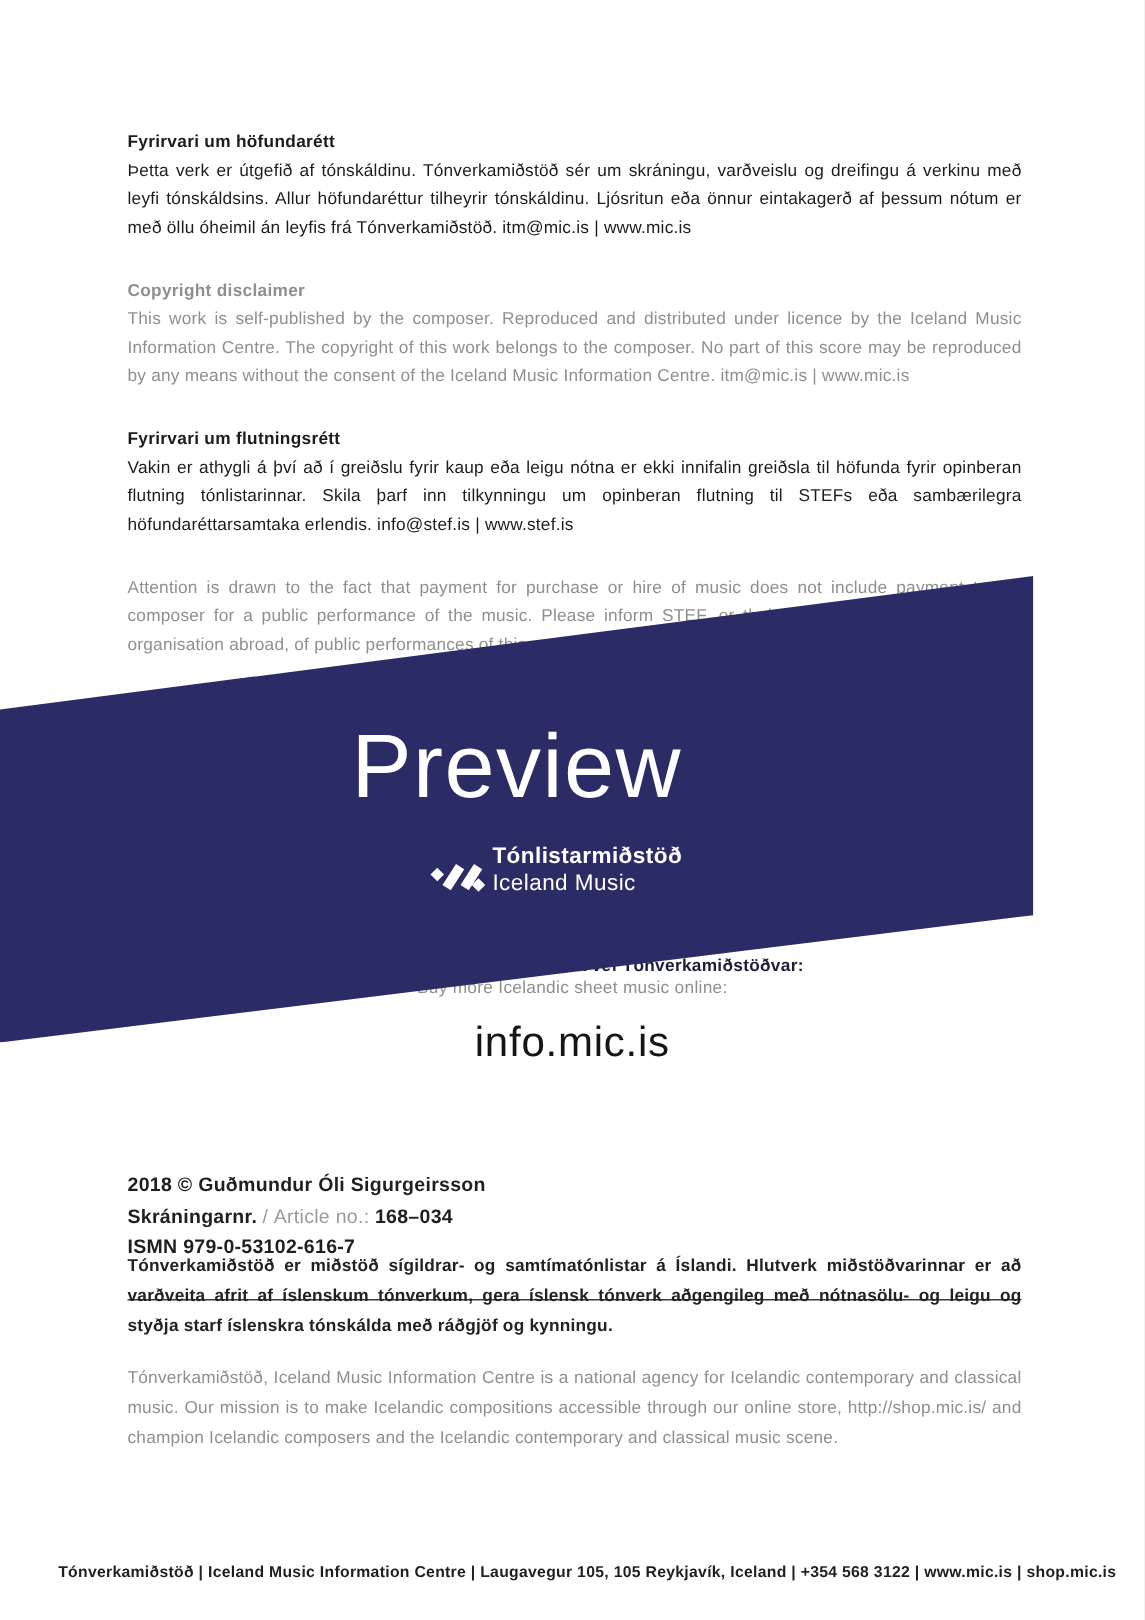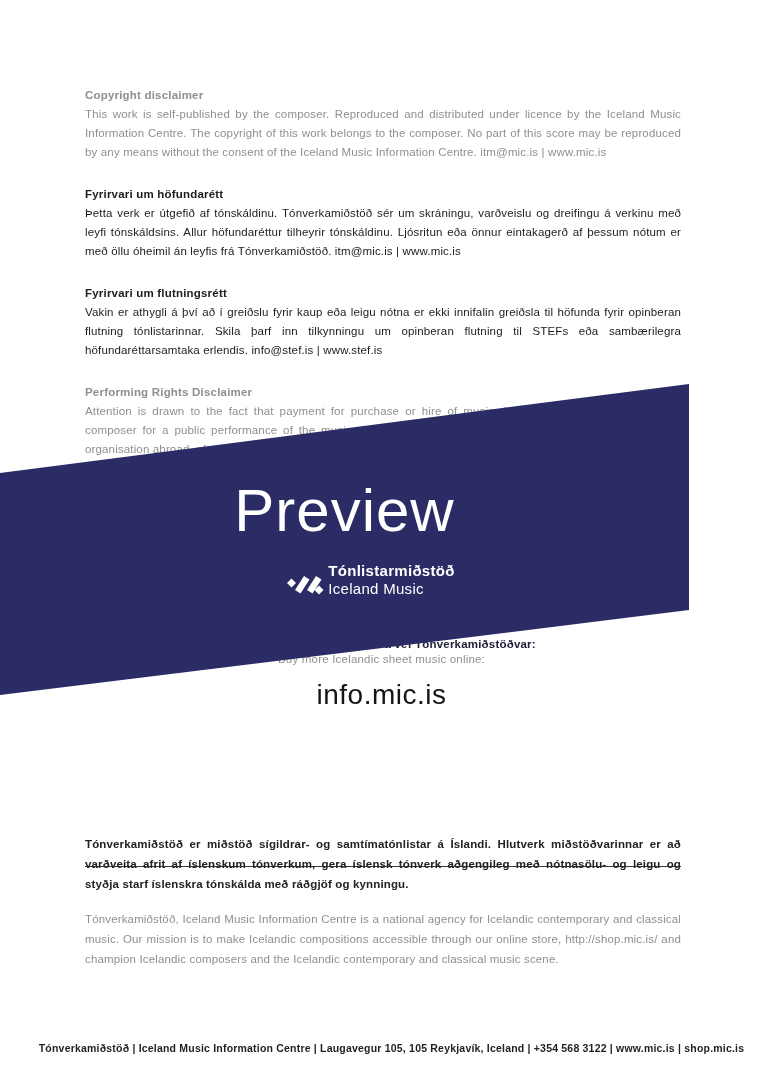--- a/index.html
+++ b/index.html
@@ -51,34 +51,33 @@
     position:absolute;left:0;right:0;top:1042px;text-align:center;
     font-size:10.5px;font-weight:700;color:#1f1f1f;letter-spacing:.2px;margin-left:20px;
   }
 </style>
 </head>
 <body>
 
 <div class="page">
 
   <div class="disclaimers">
+    <div class="disc-block dark">
+      <div class="disc-heading">Fyrirvari um höfundarétt</div>
+      <div class="disc-body">Þetta verk er útgefið af tónskáldinu. Tónverkamiðstöð sér um skráningu, varðveislu og dreifingu á verkinu með leyfi tónskáldsins. Allur höfundaréttur tilheyrir tónskáldinu. Ljósritun eða önnur eintakagerð af þessum nótum er með öllu óheimil án leyfis frá Tónverkamiðstöð.  itm@mic.is  | www.mic.is</div>
+    </div>
     <div class="disc-block gray">
       <div class="disc-heading">Copyright disclaimer</div>
       <div class="disc-body">This work is self-published by the composer. Reproduced and distributed under licence by the Iceland Music Information Centre. The copyright of this work belongs to the composer. No part of this score may be reproduced by any means without the consent of the Iceland Music Information Centre.  itm@mic.is  | www.mic.is</div>
-    </div>
-    <div class="disc-block dark">
-      <div class="disc-heading">Fyrirvari um höfundarétt</div>
-      <div class="disc-body">Þetta verk er útgefið af tónskáldinu. Tónverkamiðstöð sér um skráningu, varðveislu og dreifingu á verkinu með leyfi tónskáldsins. Allur höfundaréttur tilheyrir tónskáldinu. Ljósritun eða önnur eintakagerð af þessum nótum er með öllu óheimil án leyfis frá Tónverkamiðstöð.  itm@mic.is  | www.mic.is</div>
     </div>
     <div class="disc-block dark">
       <div class="disc-heading">Fyrirvari um flutningsrétt</div>
       <div class="disc-body">Vakin er athygli á því að í greiðslu fyrir kaup eða leigu nótna er ekki innifalin greiðsla til höfunda fyrir opinberan flutning tónlistarinnar. Skila þarf inn tilkynningu um opinberan flutning til STEFs eða sambærilegra höfundaréttarsamtaka erlendis. info@stef.is  |  www.stef.is</div>
     </div>
     <div class="disc-block gray">
-      <div class="disc-heading">Performing Rights Disclaimer</div>
       <div class="disc-body">Attention is drawn to the fact that payment for purchase or hire of music does not include payment to the composer for a public performance of the music. Please inform STEF, or their equivalent Performing Rights organisation abroad, of public performances of this work.   info@stef.is  |  www.stef.is</div>
     </div>
   </div>
 
   <div class="shop">
     <div class="shop-line-is">Kaupa fleiri íslenskar nótur á vef Tónverkamiðstöðvar:</div>
     <div class="shop-line-en">Buy more Icelandic sheet music online:</div>
     <div class="shop-url">info.mic.is</div>
   </div>
 
@@ -95,20 +94,30 @@
           </g>
         </svg>
       </span>
       <span class="logo-text">
         <div class="is">Tónlistarmiðstöð</div>
         <div class="en">Iceland Music</div>
       </span>
     </div>
   </div>
 
+  <div class="pubinfo">
+    <div class="pub-dark">2018 © Guðmundur Óli Sigurgeirsson</div>
+    <div>
+      <span class="pub-dark">Skráningarnr.</span>
+      <span class="pub-gray">/</span>
+      <span class="pub-gray">Article  no.:</span>
+      <span class="pub-dark">168–034</span>
+    </div>
+    <div class="pub-dark">ISMN 979-0-53102-616-7</div>
+  </div>
 
   <div class="rule"></div>
 
   <div class="about">
     <div class="about-is">Tónverkamiðstöð er miðstöð sígildrar- og samtímatónlistar á Íslandi. Hlutverk miðstöðvarinnar er að varðveita afrit af íslenskum tónverkum, gera íslensk tónverk aðgengileg með nótnasölu- og leigu og styðja starf íslenskra tónskálda með ráðgjöf og kynningu.</div>
     <div class="about-en">Tónverkamiðstöð, Iceland Music Information Centre is a national agency for Icelandic contemporary and classical music. Our mission is to make Icelandic compositions accessible through our online store, http://shop.mic.is/ and champion Icelandic composers and the Icelandic contemporary and classical music scene.</div>
   </div>
 
   <div class="footer">Tónverkamiðstöð | Iceland Music Information Centre | Laugavegur 105, 105 Reykjavík, Iceland | +354 568 3122 | www.mic.is | shop.mic.is</div>
 

